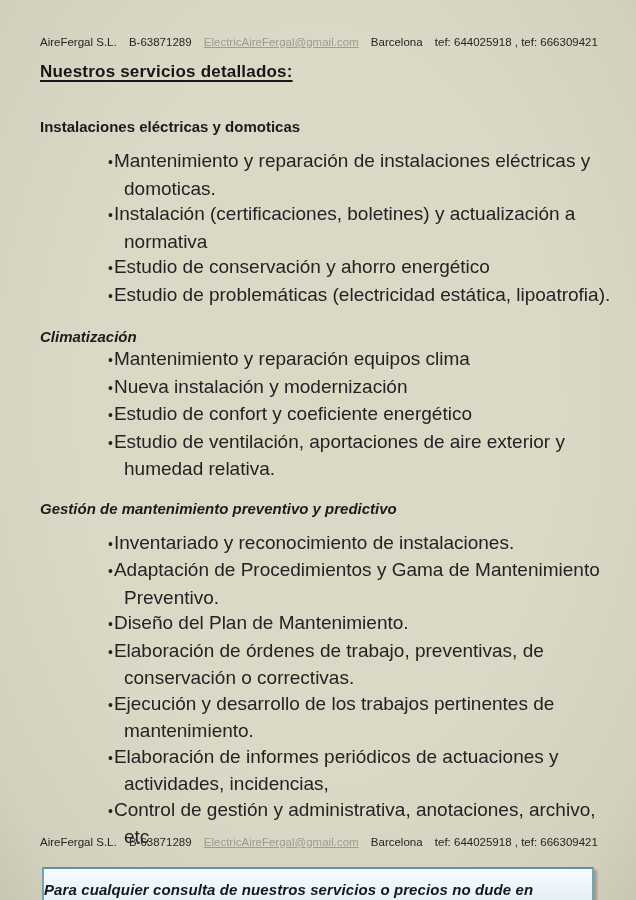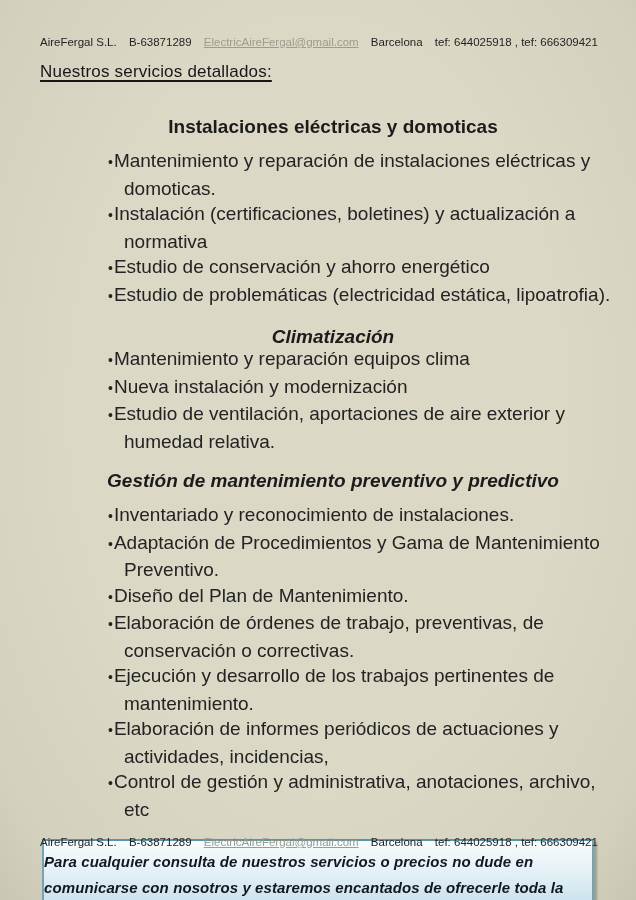--- a/index.html
+++ b/index.html
@@ -29,36 +29,35 @@
   .contact-line .email-link {
     color: #9c9c90;
     text-decoration: underline;
     cursor: pointer;
   }
   .contact-line .phones { margin-right: 12px; }
   
   .page-title {
     margin: 13px 0 0 0;
     font-size: 17px;
-    font-weight: normal;
+    font-weight: bold;
     letter-spacing: 0.2px;
     text-decoration: underline;
     text-decoration-thickness: 2px;
     text-underline-offset: 3px;
     line-height: 21px;
     color: #171717;
   }
   
   .section-heading {
-    font-size: 19px;
+    font-size: 15px;
     font-weight: bold;
     line-height: 18px;
     margin: 0;
     color: #1b1b1b;
-    text-align: center;
   }
   .mt-s0 { margin-top: 36px; }
   .mt-s1 { margin-top: 19px; }
   .mt-s2 { margin-top: 18px; }
   .italic { font-style: italic; }
   
   ul.service-list {
     list-style: none;
     margin: 0;
     padding: 0 0 0 68px;
@@ -124,20 +123,21 @@
     <li>Mantenimiento y reparación de instalaciones eléctricas y domoticas.</li>
     <li>Instalación (certificaciones, boletines) y actualización a normativa</li>
     <li>Estudio de conservación y ahorro energético</li>
     <li>Estudio de problemáticas (electricidad estática, lipoatrofia).</li>
   </ul>
 
   <h2 class="section-heading italic mt-s1">Climatización</h2>
   <ul class="service-list m1">
     <li>Mantenimiento y reparación equipos clima</li>
     <li>Nueva instalación y modernización</li>
+    <li>Estudio de confort y coeficiente energético</li>
     <li>Estudio de ventilación, aportaciones de aire exterior y humedad relativa.</li>
   </ul>
 
   <h2 class="section-heading italic mt-s2">Gestión de mantenimiento preventivo y predictivo</h2>
   <ul class="service-list m2">
     <li>Inventariado y reconocimiento de instalaciones.</li>
     <li>Adaptación de Procedimientos y Gama de Mantenimiento Preventivo.</li>
     <li>Diseño del Plan de Mantenimiento.</li>
     <li>Elaboración de órdenes de trabajo, preventivas, de conservación o correctivas.</li>
     <li>Ejecución y desarrollo de los trabajos pertinentes de mantenimiento.</li>

